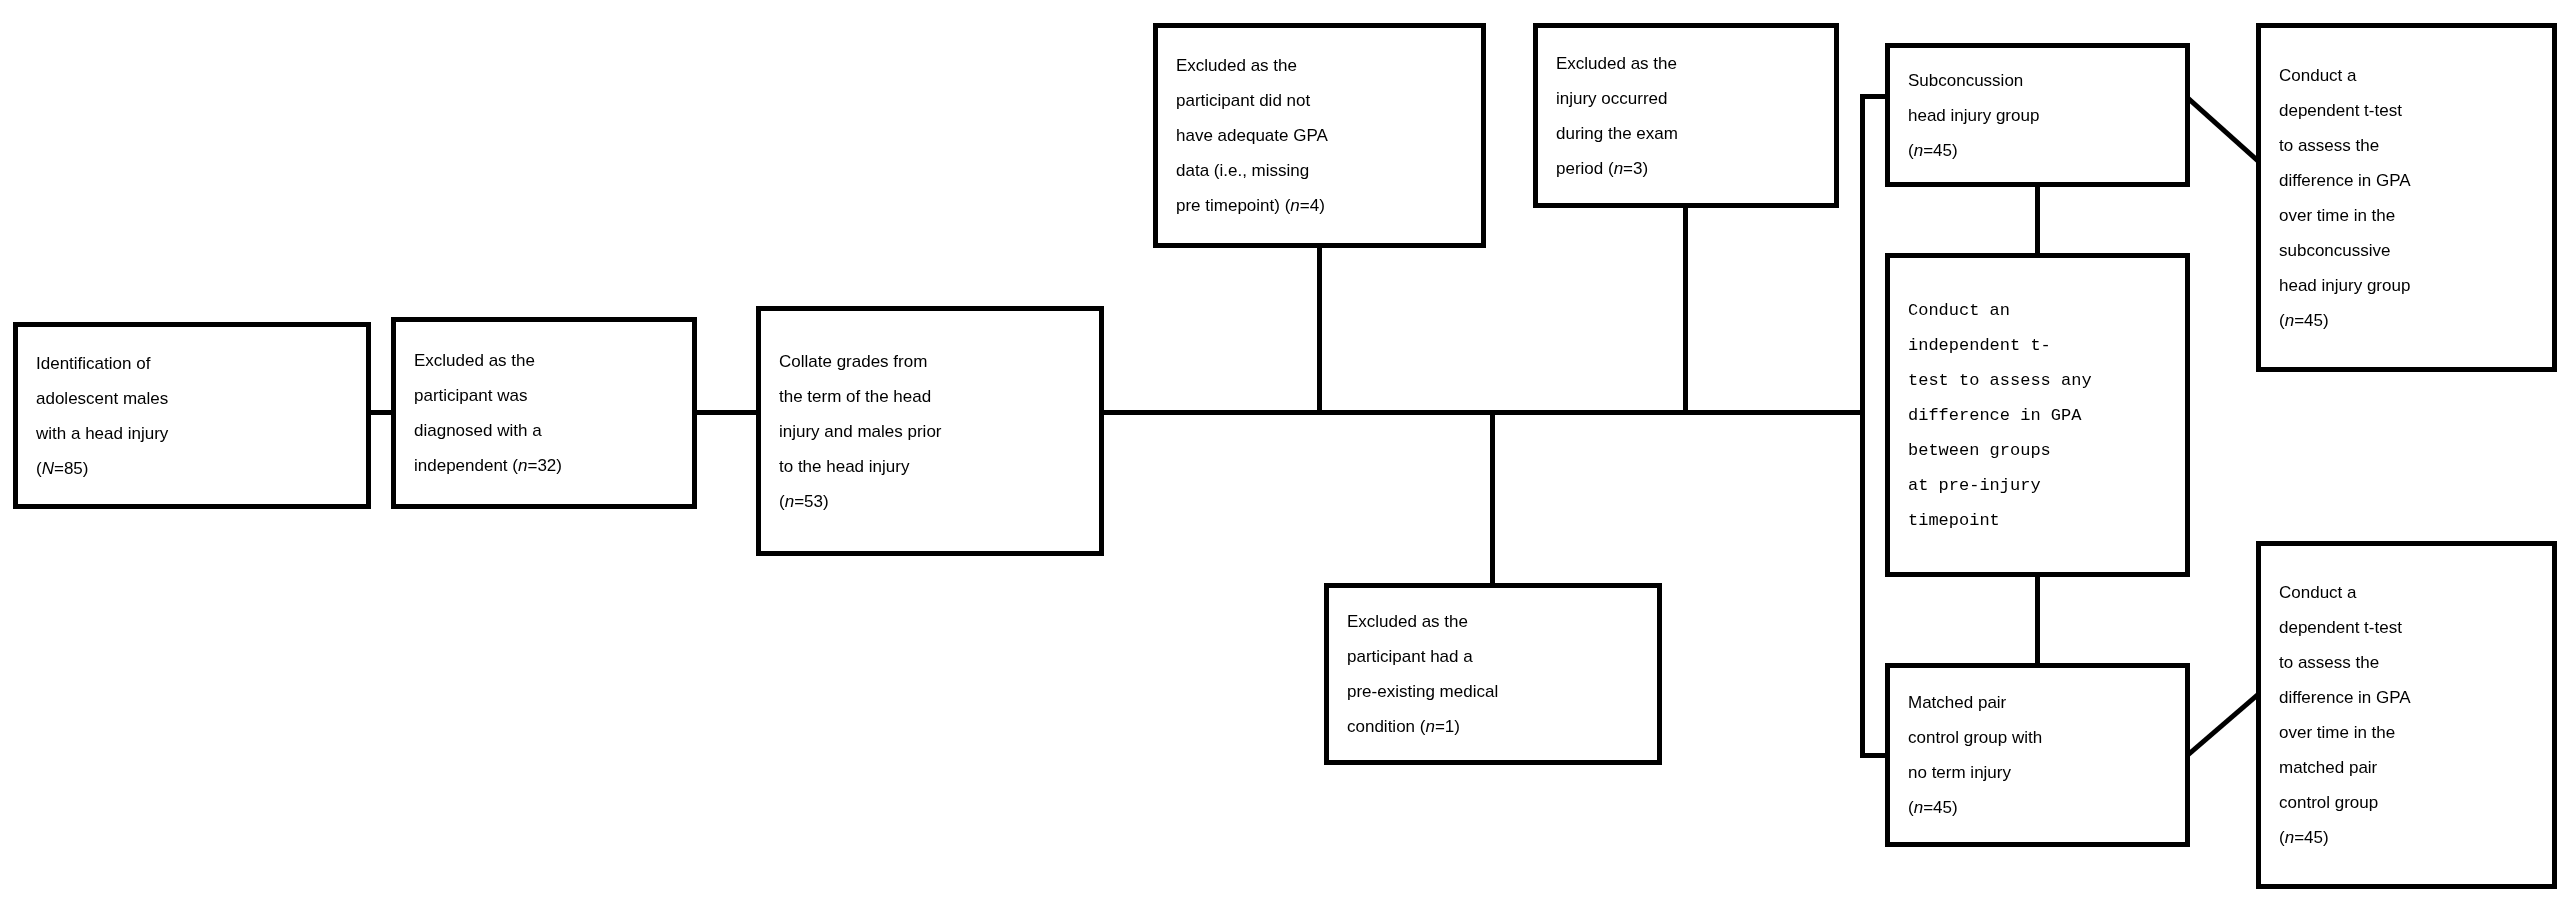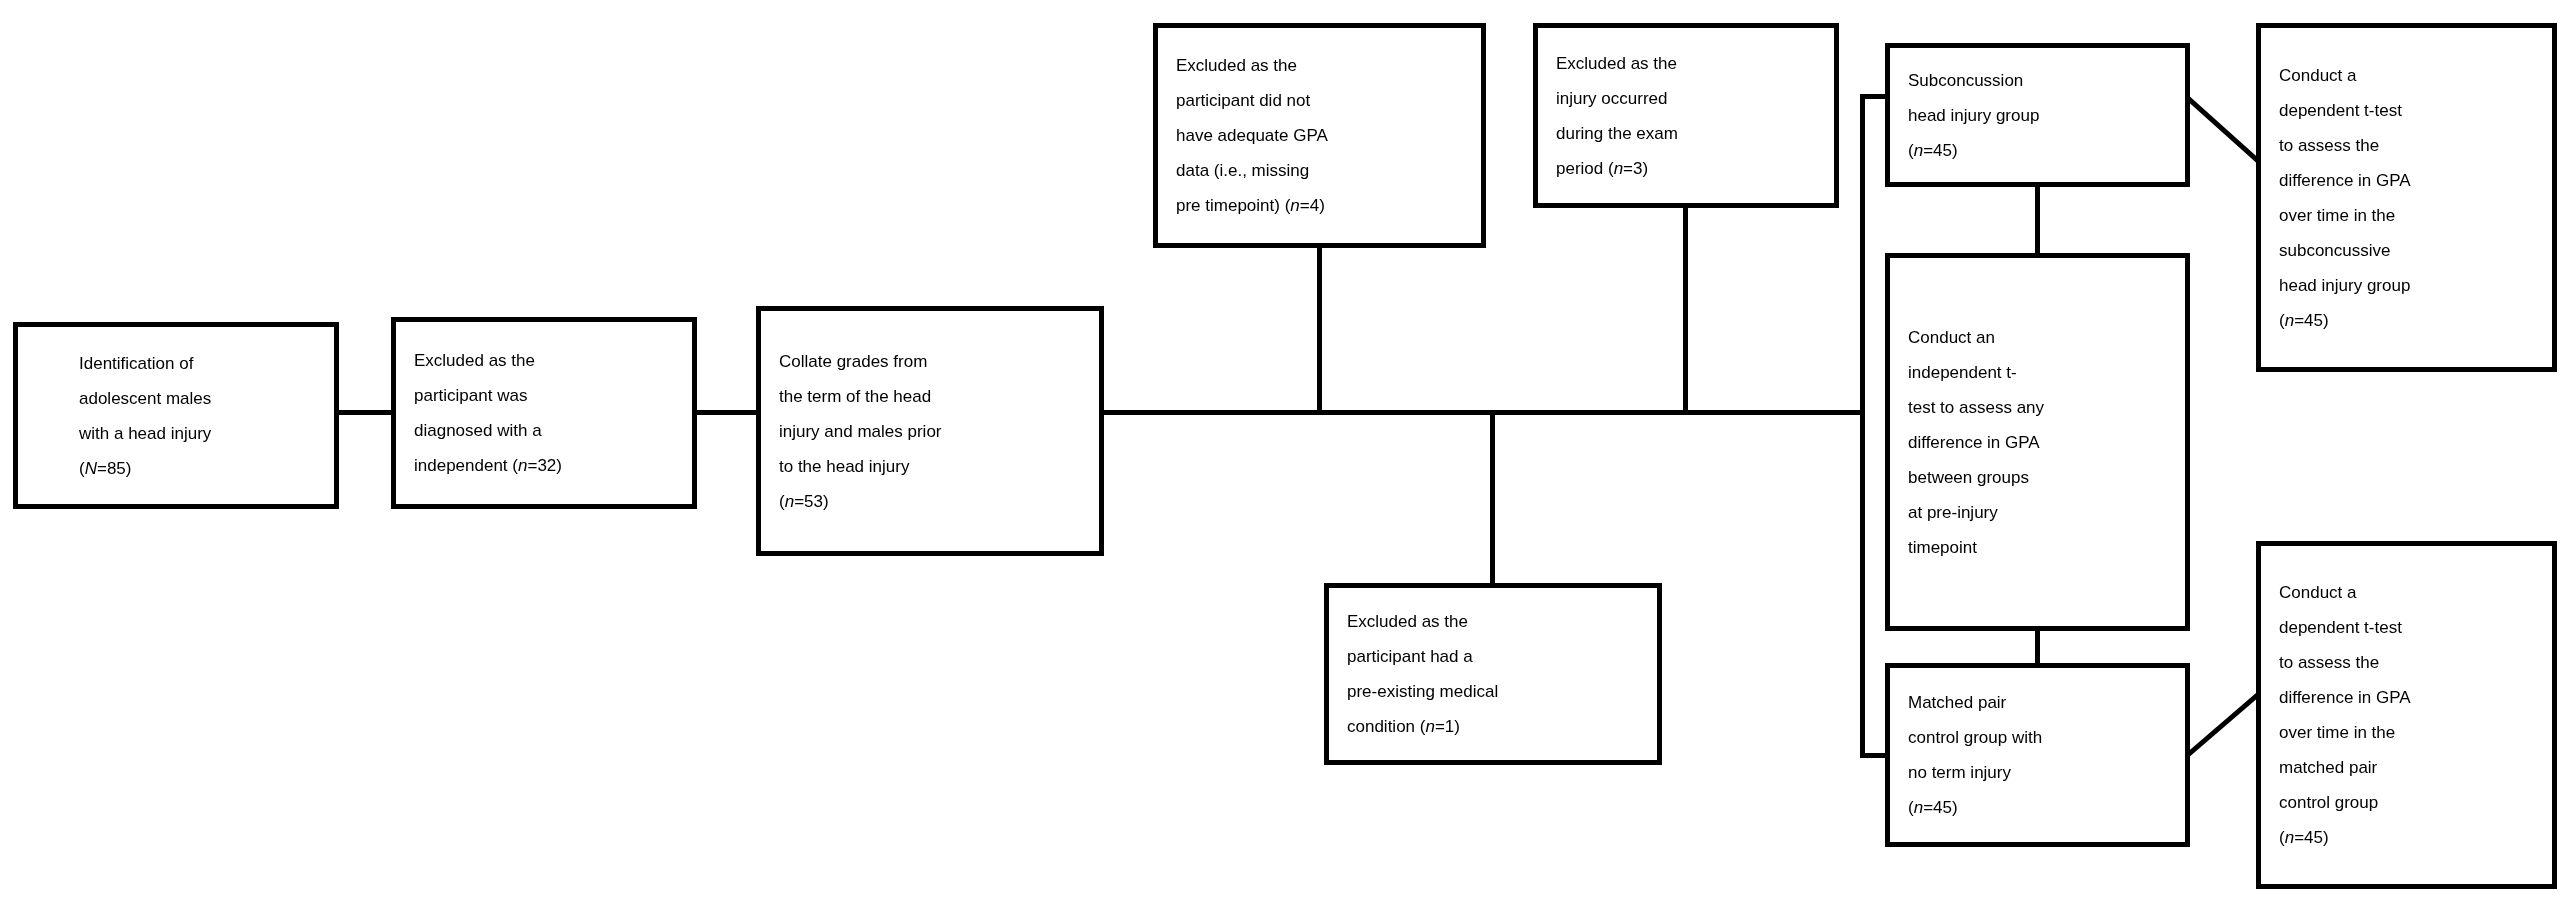--- a/index.html
+++ b/index.html
@@ -39,28 +39,28 @@
     line-height: 35px;
     letter-spacing: 0px;
     text-align: left;
     white-space: normal;
   }
   .it {
     font-style: italic;
   }
 
   
-  #box-identification            { left: 13px;   top: 322px;  width: 326px; height: 187px; padding-left: 43px; }
+  #box-identification            { left: 13px;   top: 322px;  width: 358px; height: 187px; }
   #box-excluded-concussion       { left: 391px;  top: 317px;  width: 306px; height: 192px; }
   #box-collate-grades            { left: 756px; top: 306px;  width: 348px; height: 250px; }
   #box-excluded-gpa-data         { left: 1153px; top: 23px;   width: 333px; height: 225px; }
   #box-excluded-exam-period      { left: 1533px; top: 23px;   width: 306px; height: 185px; }
   #box-subconcussion-group       { left: 1885px; top: 23px;   width: 305px; height: 144px; margin-top: 20px; }
   #box-dependent-ttest-subconcussive { left: 2256px; top: 23px; width: 301px; height: 349px; }
-  #box-independent-ttest         { left: 1885px; top: 253px;  width: 305px; height: 378px; }
+  #box-independent-ttest         { left: 1885px; top: 253px;  width: 305px; height: 324px; font-family: Liberation Mono, monospace; }
   #box-excluded-medical-condition{ left: 1324px; top: 583px;  width: 338px; height: 182px; }
   #box-matched-pair-group        { left: 1885px; top: 663px; width: 305px; height: 184px; }
   #box-dependent-ttest-matched   { left: 2256px; top: 541px;  width: 301px; height: 348px; }
 </style>
 </head>
 <body>
 
 <div class="canvas">
 
   <svg class="connectors" viewBox="0 0 4182 1462" xmlns="http://www.w3.org/2000/svg">

